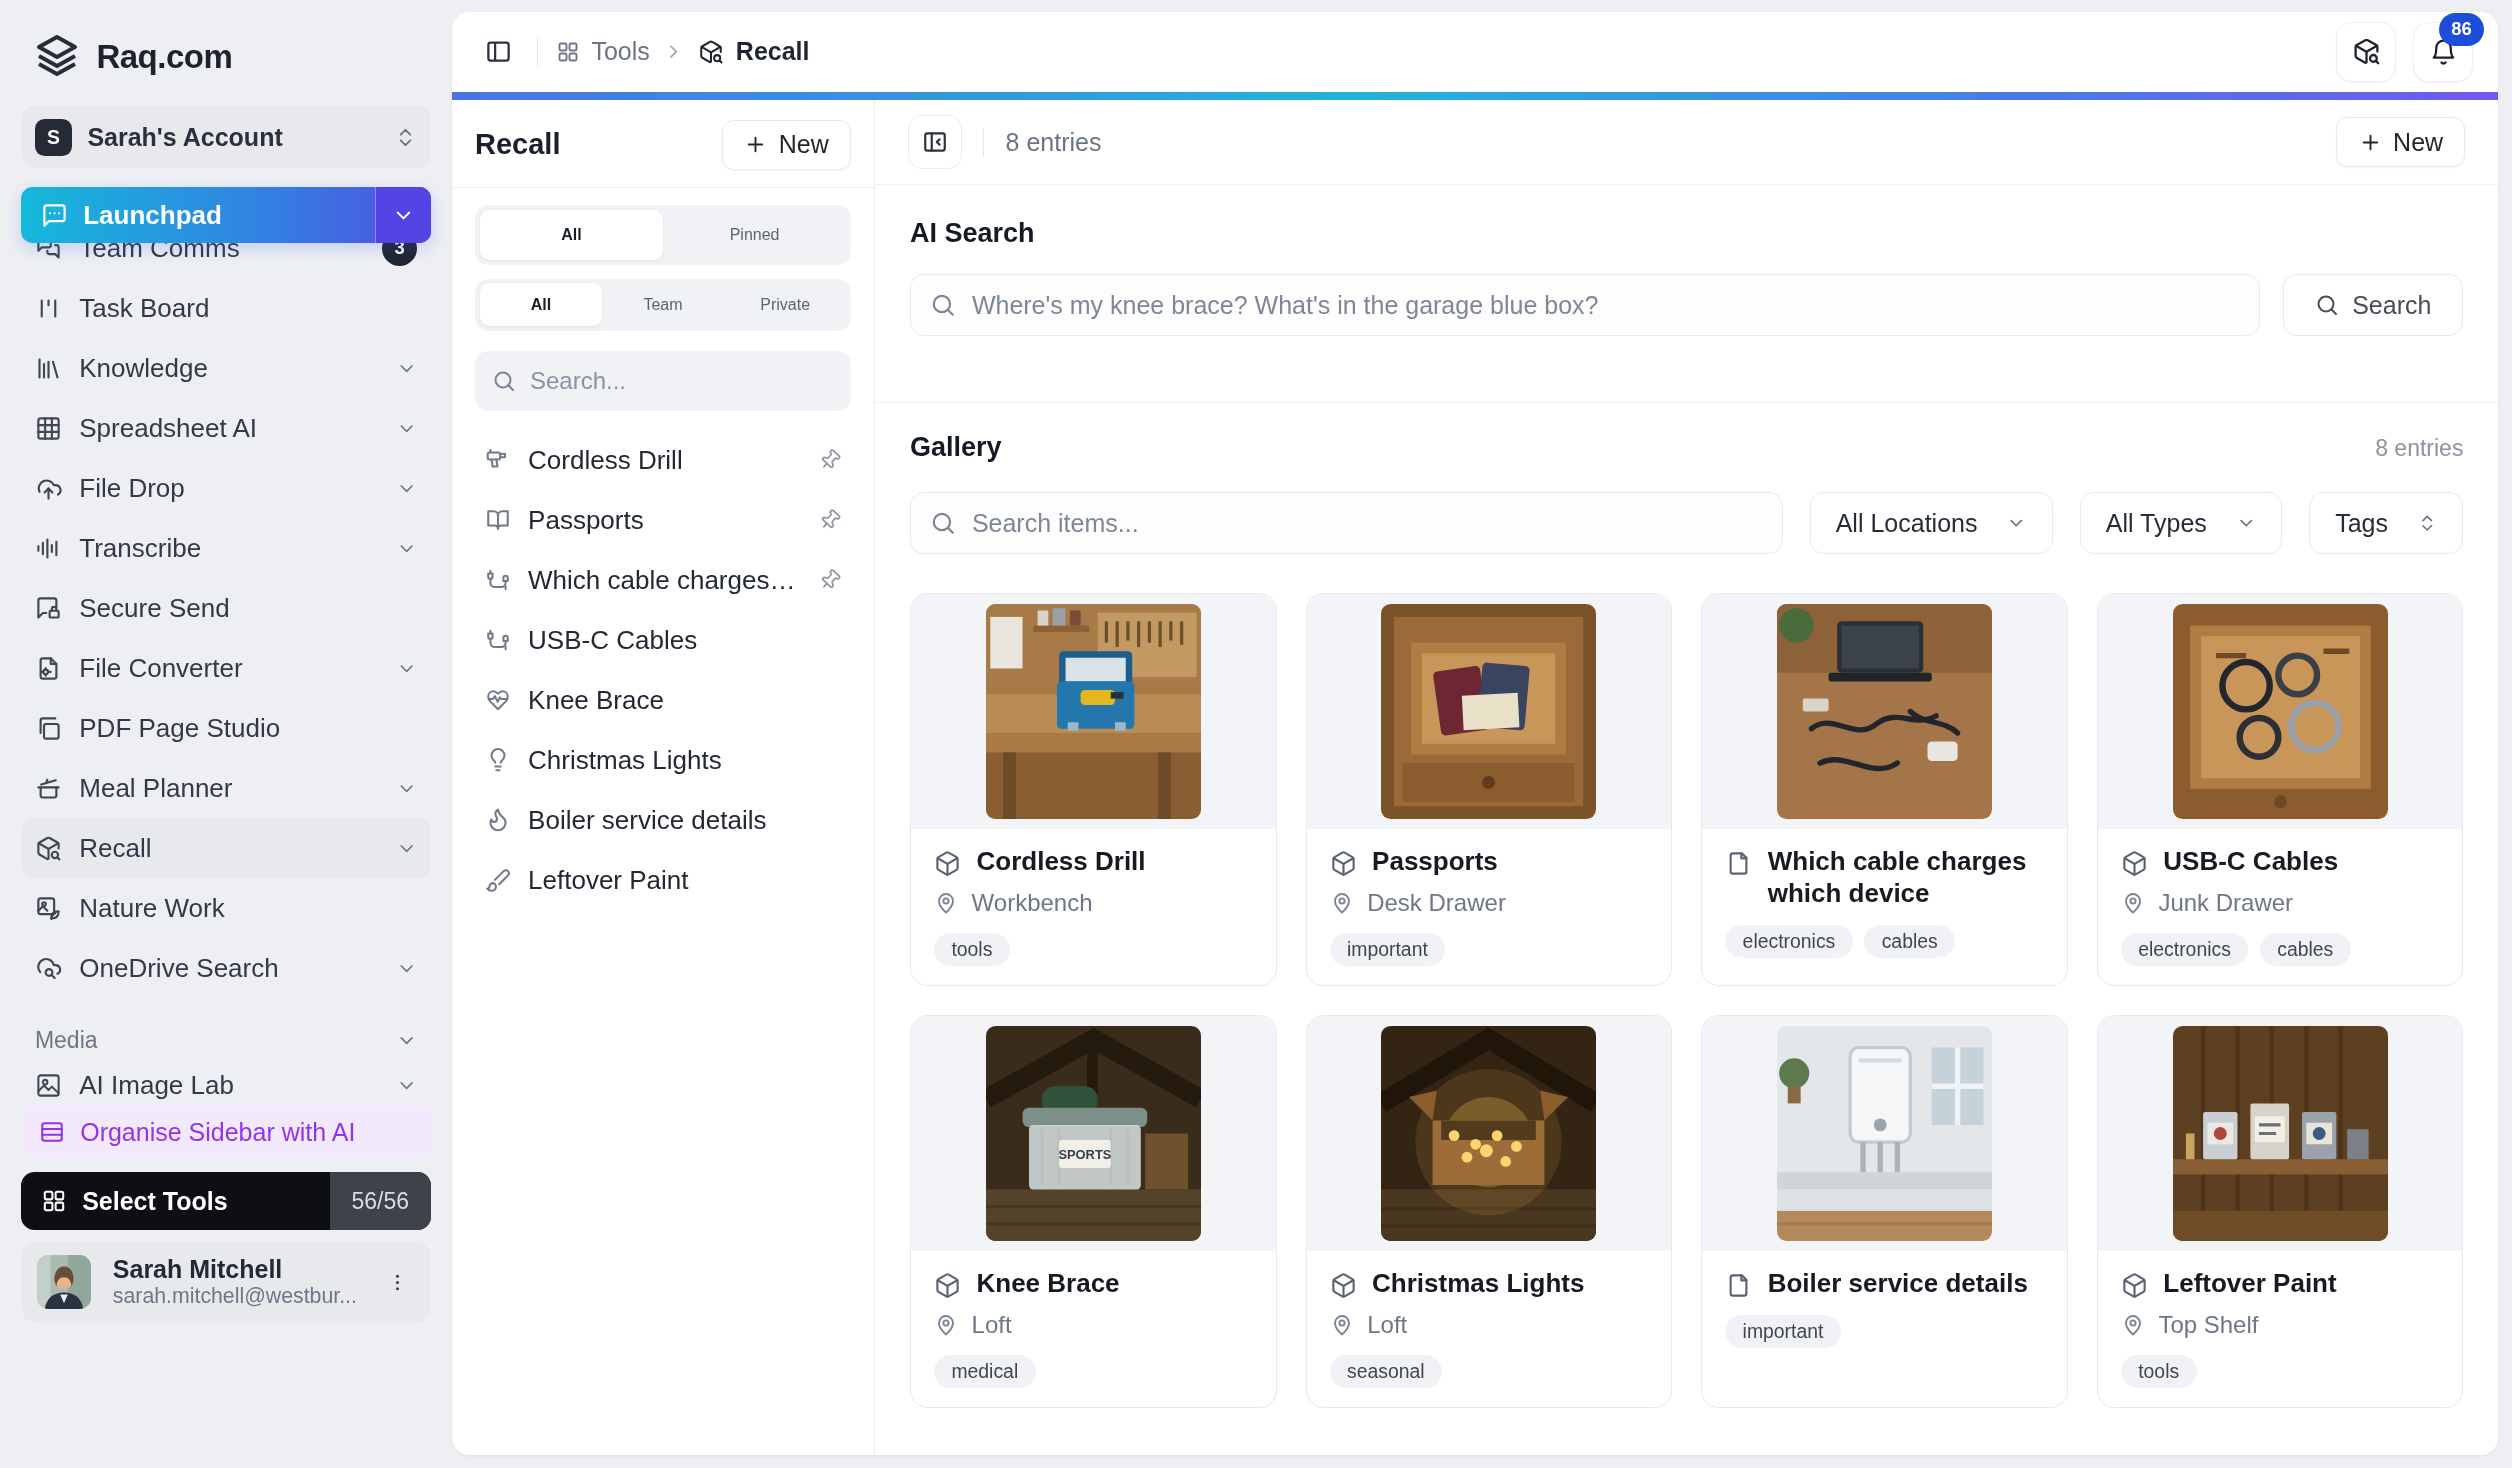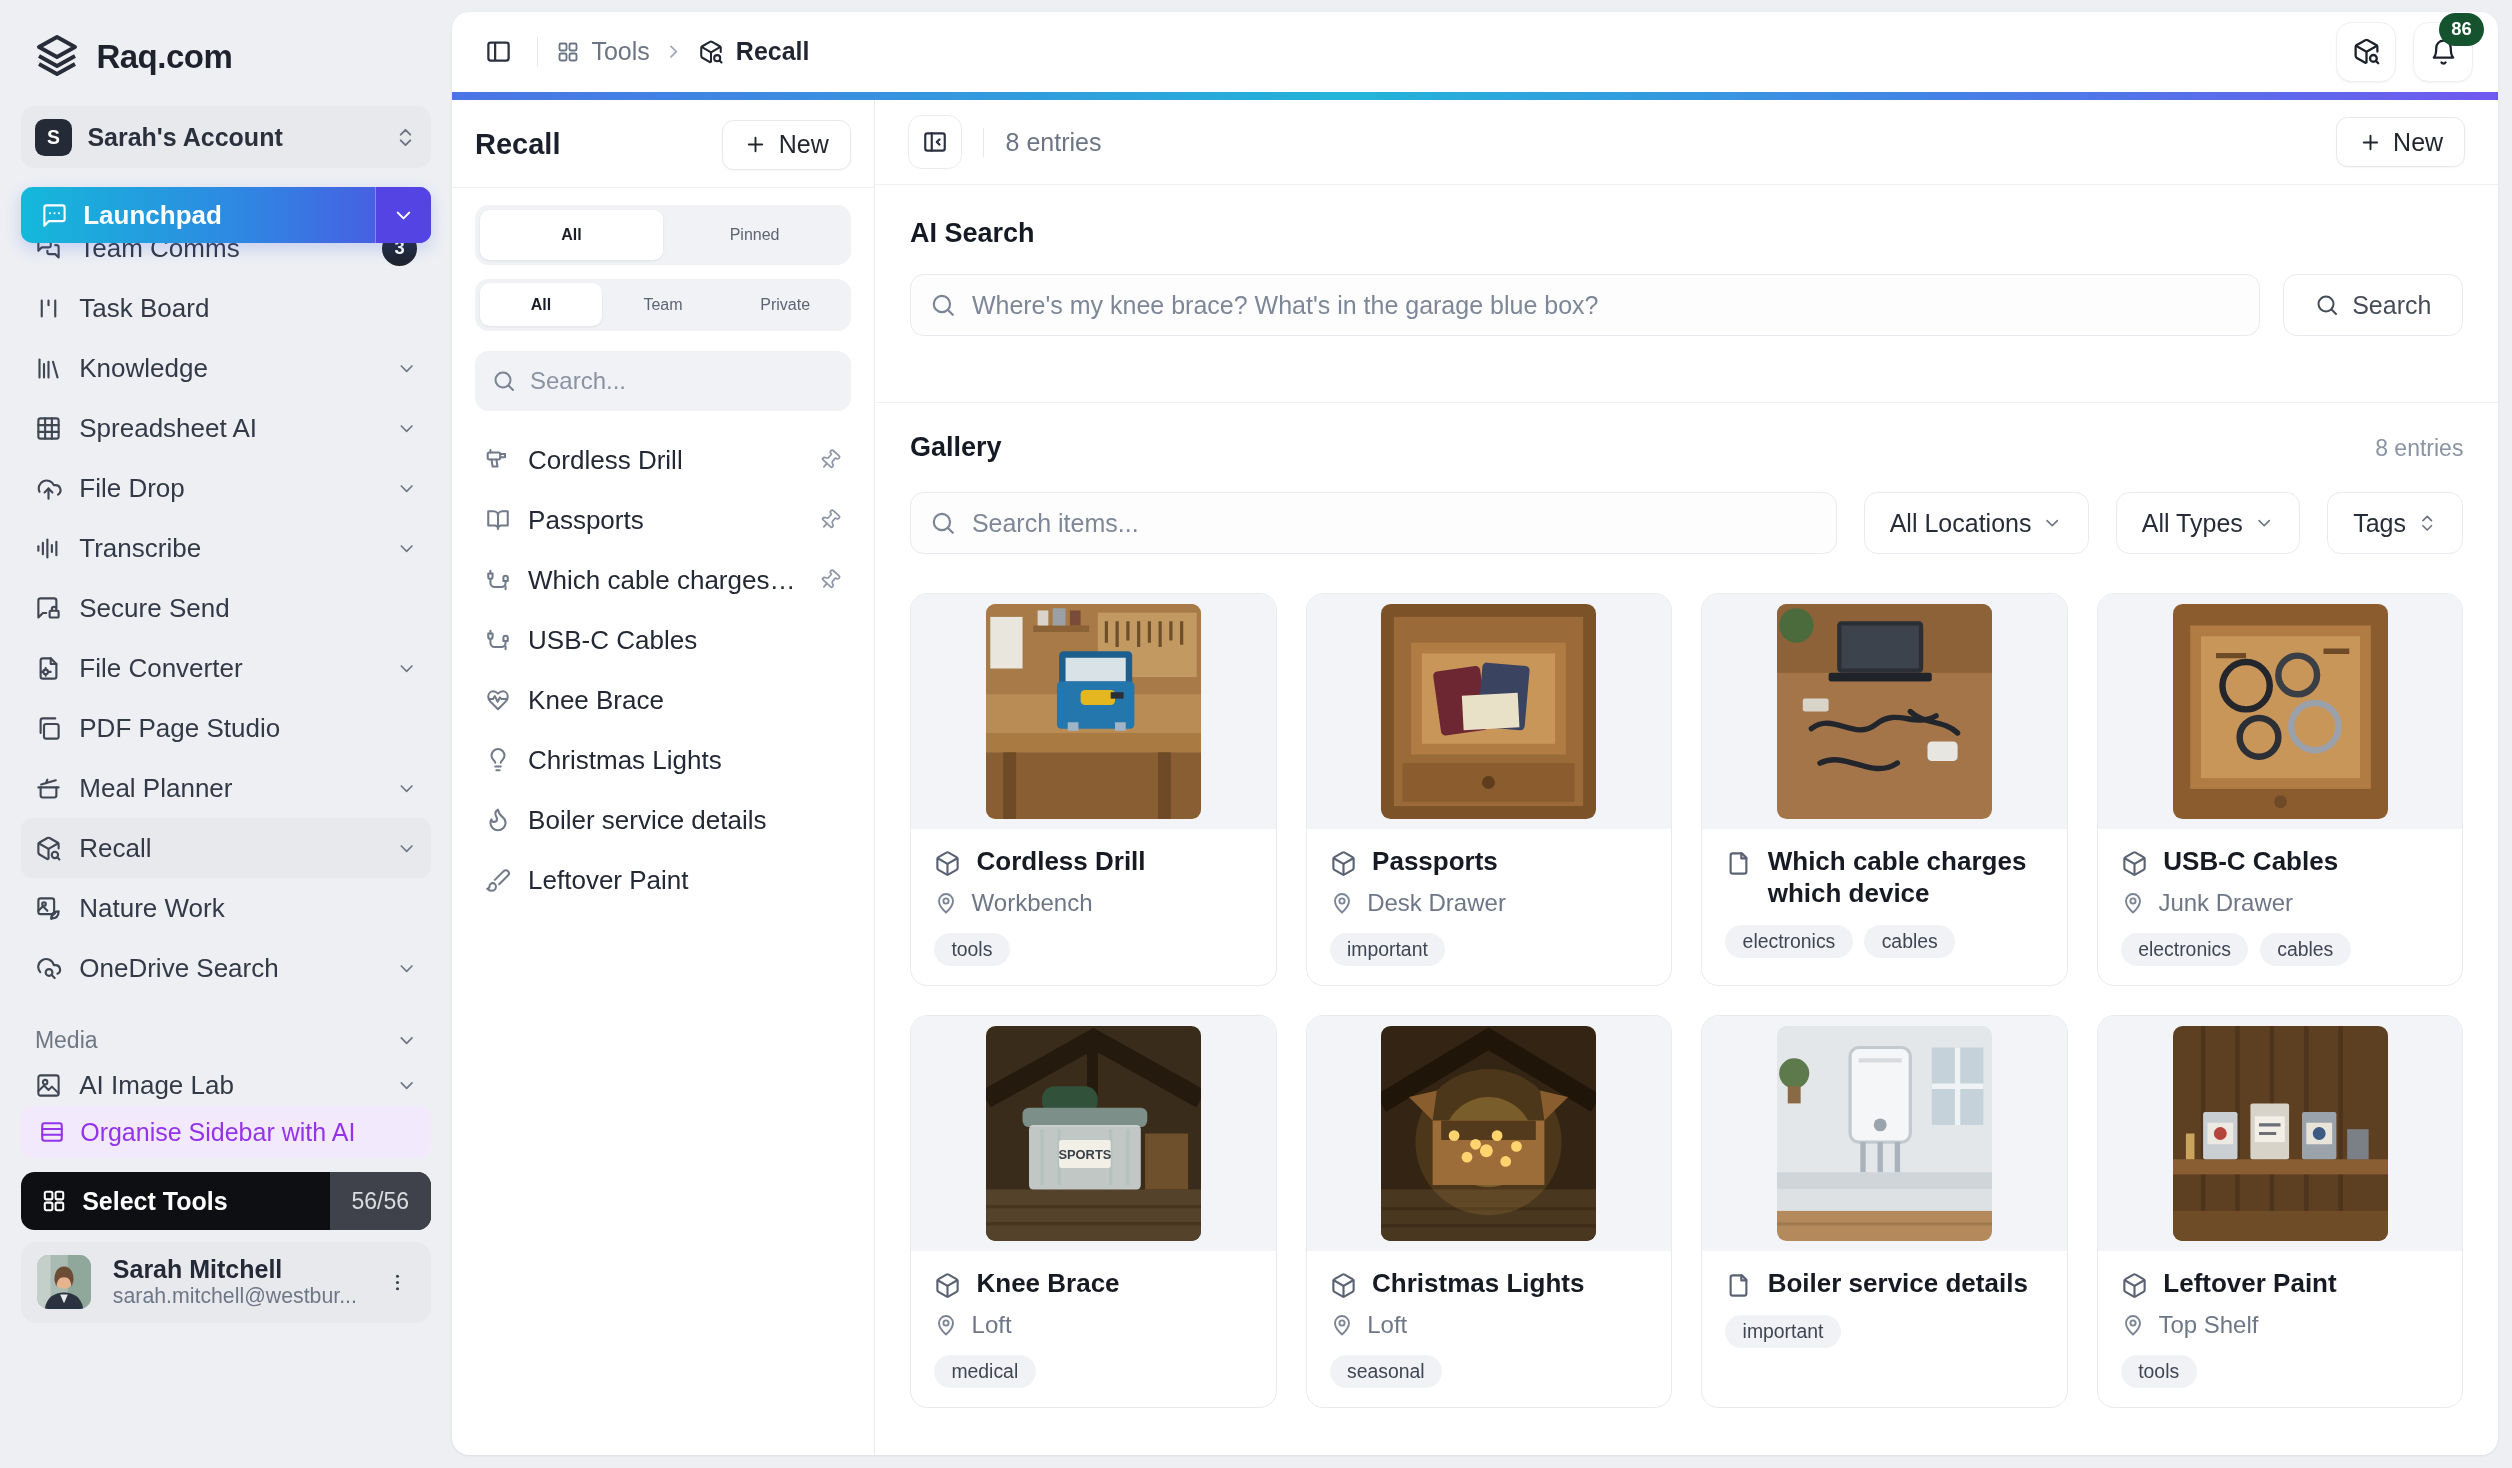--- a/index.html
+++ b/index.html
@@ -47,21 +47,21 @@
   .main-card{ flex:1; margin:11.6px 13.6px 12.6px 0; background:#fff; border-radius:17.4px; box-shadow:0 1px 2.9px rgba(15,20,30,.07); display:flex; flex-direction:column; overflow:hidden; min-width:0; }
   .topbar{ height:80px; display:flex; align-items:center; gap:17.4px; padding:0 25px; }
   .tb-toggle{ width:43px; height:43px; display:flex; align-items:center; justify-content:center; color:#2a3140; cursor:pointer; }
   .v-div{ width:1px; height:29px; background:#e5e8ec; }
   .crumbs{ display:flex; align-items:center; gap:13.6px; }
   .crumb-tools{ display:flex; align-items:center; gap:11.6px; color:#6c7584; font-size:25px; cursor:pointer; }
   .crumb-sep{ color:#a0a8b4; }
   .crumb-cur{ display:flex; align-items:center; gap:11.6px; color:#1f2632; font-size:25px; font-weight:600; }
   .tb-spacer{ flex:1; }
   .icon-btn{ position:relative; width:60px; height:60px; border-radius:15.5px; border:1px solid #edeff2; background:#fff; box-shadow:0 1px 1.9px rgba(0,0,0,.05); display:flex; align-items:center; justify-content:center; color:#1c222c; cursor:pointer; }
-  .notif-badge{ position:absolute; top:-9.7px; right:-11.6px; min-width:45px; height:33px; padding:0 9.7px; border-radius:16.5px; background:#14532d; color:#fff; font-size:18.4px; font-weight:700; display:flex; align-items:center; justify-content:center; }
+  .notif-badge{ position:absolute; top:-9.7px; right:-11.6px; min-width:45px; height:33px; padding:0 9.7px; border-radius:16.5px; background:#1d4ed8; color:#fff; font-size:18.4px; font-weight:700; display:flex; align-items:center; justify-content:center; }
   .grad-bar{ height:8.7px; background:linear-gradient(90deg,#4b73e6 0%,#22b4d8 44%,#4b79e8 78%,#7059ef 100%); }
   .body-row{ flex:1; display:flex; min-height:0; }
 
   
   .recall-panel{ width:423px; flex-shrink:0; border-right:1px solid #e9ebee; padding:19.4px 23px 0; display:flex; flex-direction:column; }
   .rp-head{ display:flex; align-items:center; justify-content:space-between; margin-bottom:17.4px; }
   .rp-title{ font-size:29px; font-weight:700; color:#1a202b; }
   .btn-new{ height:50px; padding:0 21.3px; border-radius:11.6px; border:1px solid #e6e8ec; background:#fff; box-shadow:0 1px 1.9px rgba(0,0,0,.04); display:flex; align-items:center; gap:11.6px; font-size:25px; font-weight:500; color:#21272f; cursor:pointer; }
   .rp-div{ height:1px; background:#eef0f3; margin:0 -23px 17.4px; }
   .seg{ background:#f0f2f5; border-radius:13.6px; padding:4.8px; display:flex; margin-bottom:13.6px; }
@@ -86,21 +86,21 @@
   .sec-title{ font-size:27px; font-weight:700; color:#141a24; }
   .ai-row{ display:flex; gap:23px; margin-top:25px; }
   .text-input{ flex:1; height:62px; border-radius:13.6px; border:1px solid #e7eaee; background:#fdfdfe; display:flex; align-items:center; gap:15.5px; padding:0 19.4px; color:#7a8494; }
   .text-input input{ flex:1; border:0; outline:0; background:transparent; font-size:25px; font-family:inherit; color:#333; }
   .text-input input::placeholder{ color:#7d8797; }
   .btn-search{ height:62px; padding:0 31px; border-radius:13.6px; border:1px solid #e7eaee; background:#fff; display:flex; align-items:center; gap:13.6px; font-size:25px; font-weight:500; color:#454d59; cursor:pointer; }
   .gallery-section{ padding:29px 35px 39px; }
   .g-head{ display:flex; align-items:baseline; justify-content:space-between; margin-bottom:29px; }
   .g-count{ font-size:23px; color:#8a93a1; }
   .filter-row{ display:flex; gap:27px; margin-bottom:39px; }
-  .filter-btn{ height:62px; padding:0 25px; border-radius:13.6px; border:1px solid #e7eaee; background:#fff; display:flex; align-items:center; gap:11px; font-size:25px; font-weight:500; color:#262d38; cursor:pointer; }
+  .filter-btn{ height:62px; padding:0 25px; border-radius:13.6px; border:1px solid #e7eaee; background:#fff; display:flex; align-items:center; gap:29px; font-size:25px; font-weight:500; color:#262d38; cursor:pointer; }
   .filter-btn .chev{ color:#6f7786; }
   .filter-btn.tags{ min-width:136px; justify-content:space-between; }
   .grid{ display:grid; grid-template-columns:repeat(4,1fr); gap:29px; }
   .g-card{ border:1px solid #e8eaee; border-radius:17.4px; background:#fff; overflow:hidden; display:flex; flex-direction:column; cursor:pointer; }
   .ph-area{ background:#f3f4f7; padding:9.7px; display:flex; justify-content:center; }
   .ph{ width:215px; height:215px; border-radius:9.7px; overflow:hidden; }
   .ph svg{ width:100%; height:100%; display:block; }
   .gc-body{ padding:17.4px 23px 19.4px; }
   .gc-title-row{ display:flex; gap:15.5px; align-items:flex-start; }
   .gc-title-row .t-ic{ color:#596273; margin-top:3.9px; }

